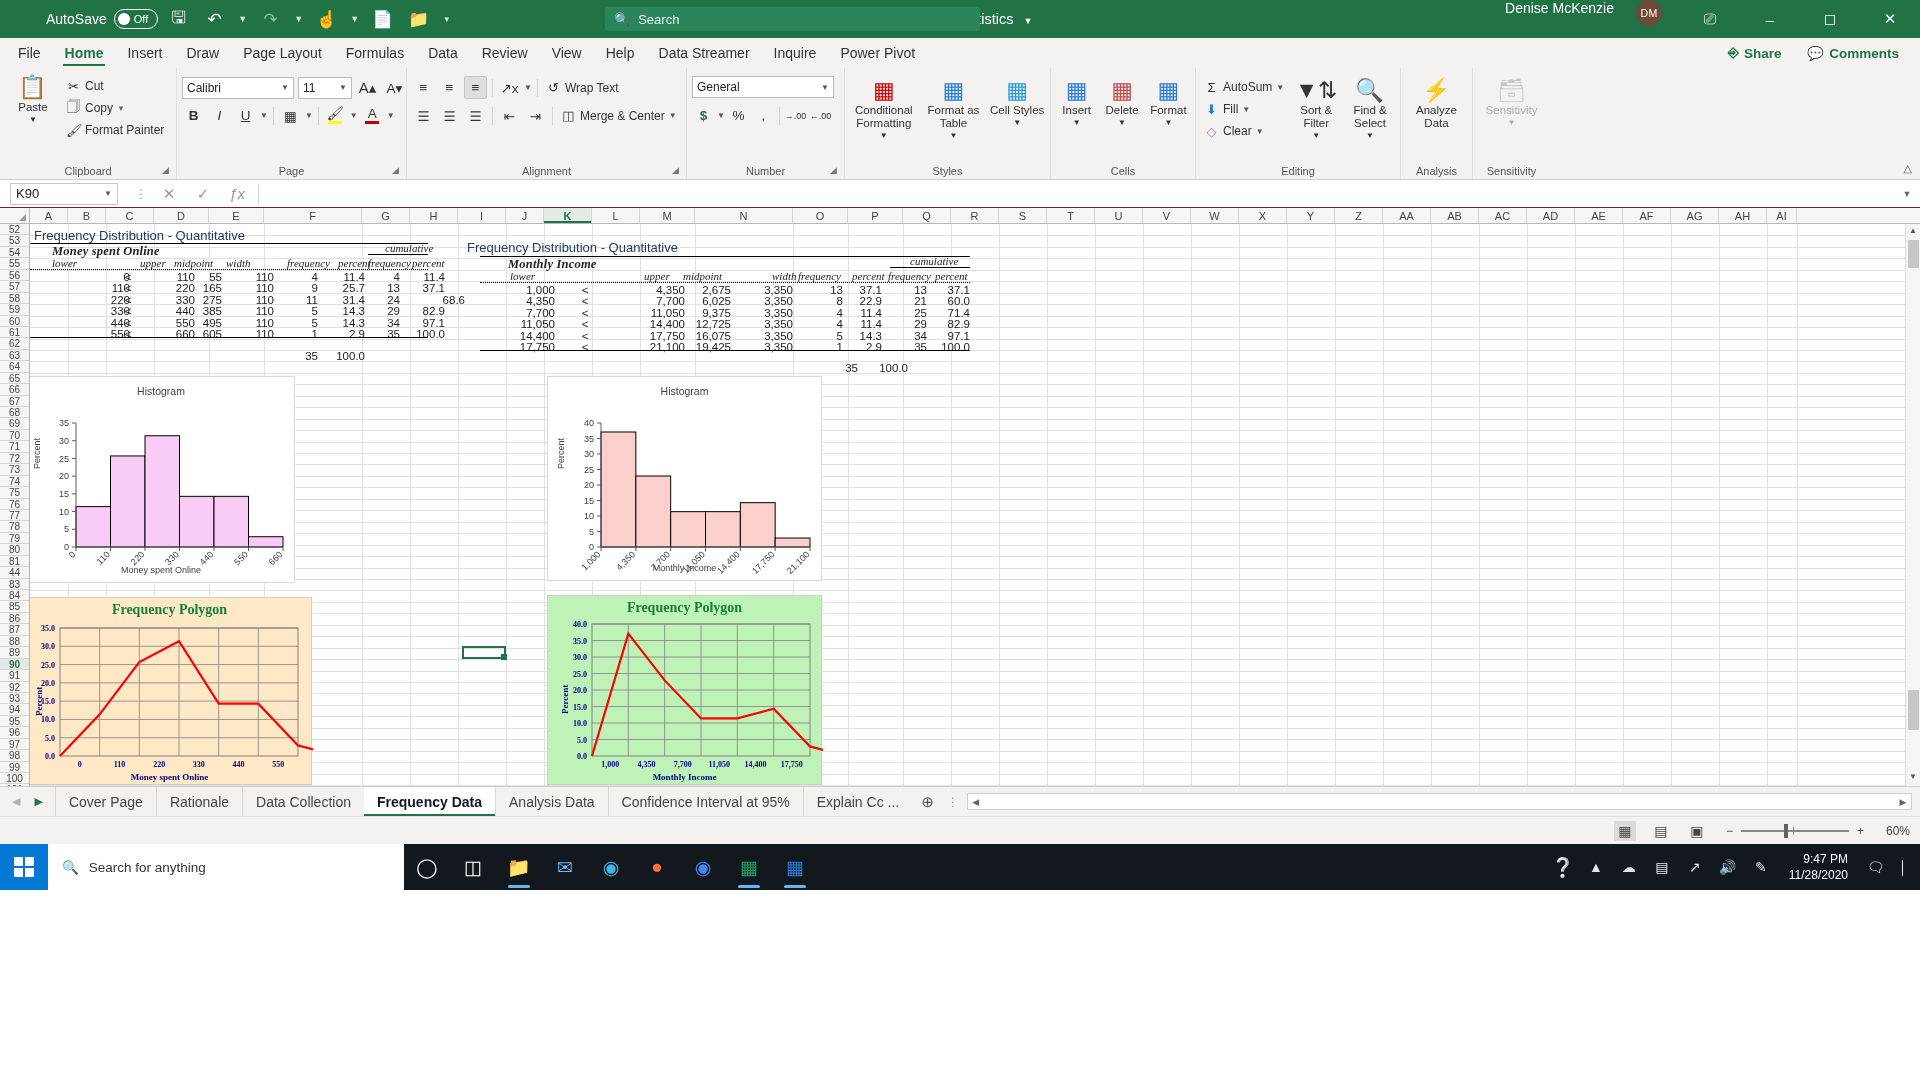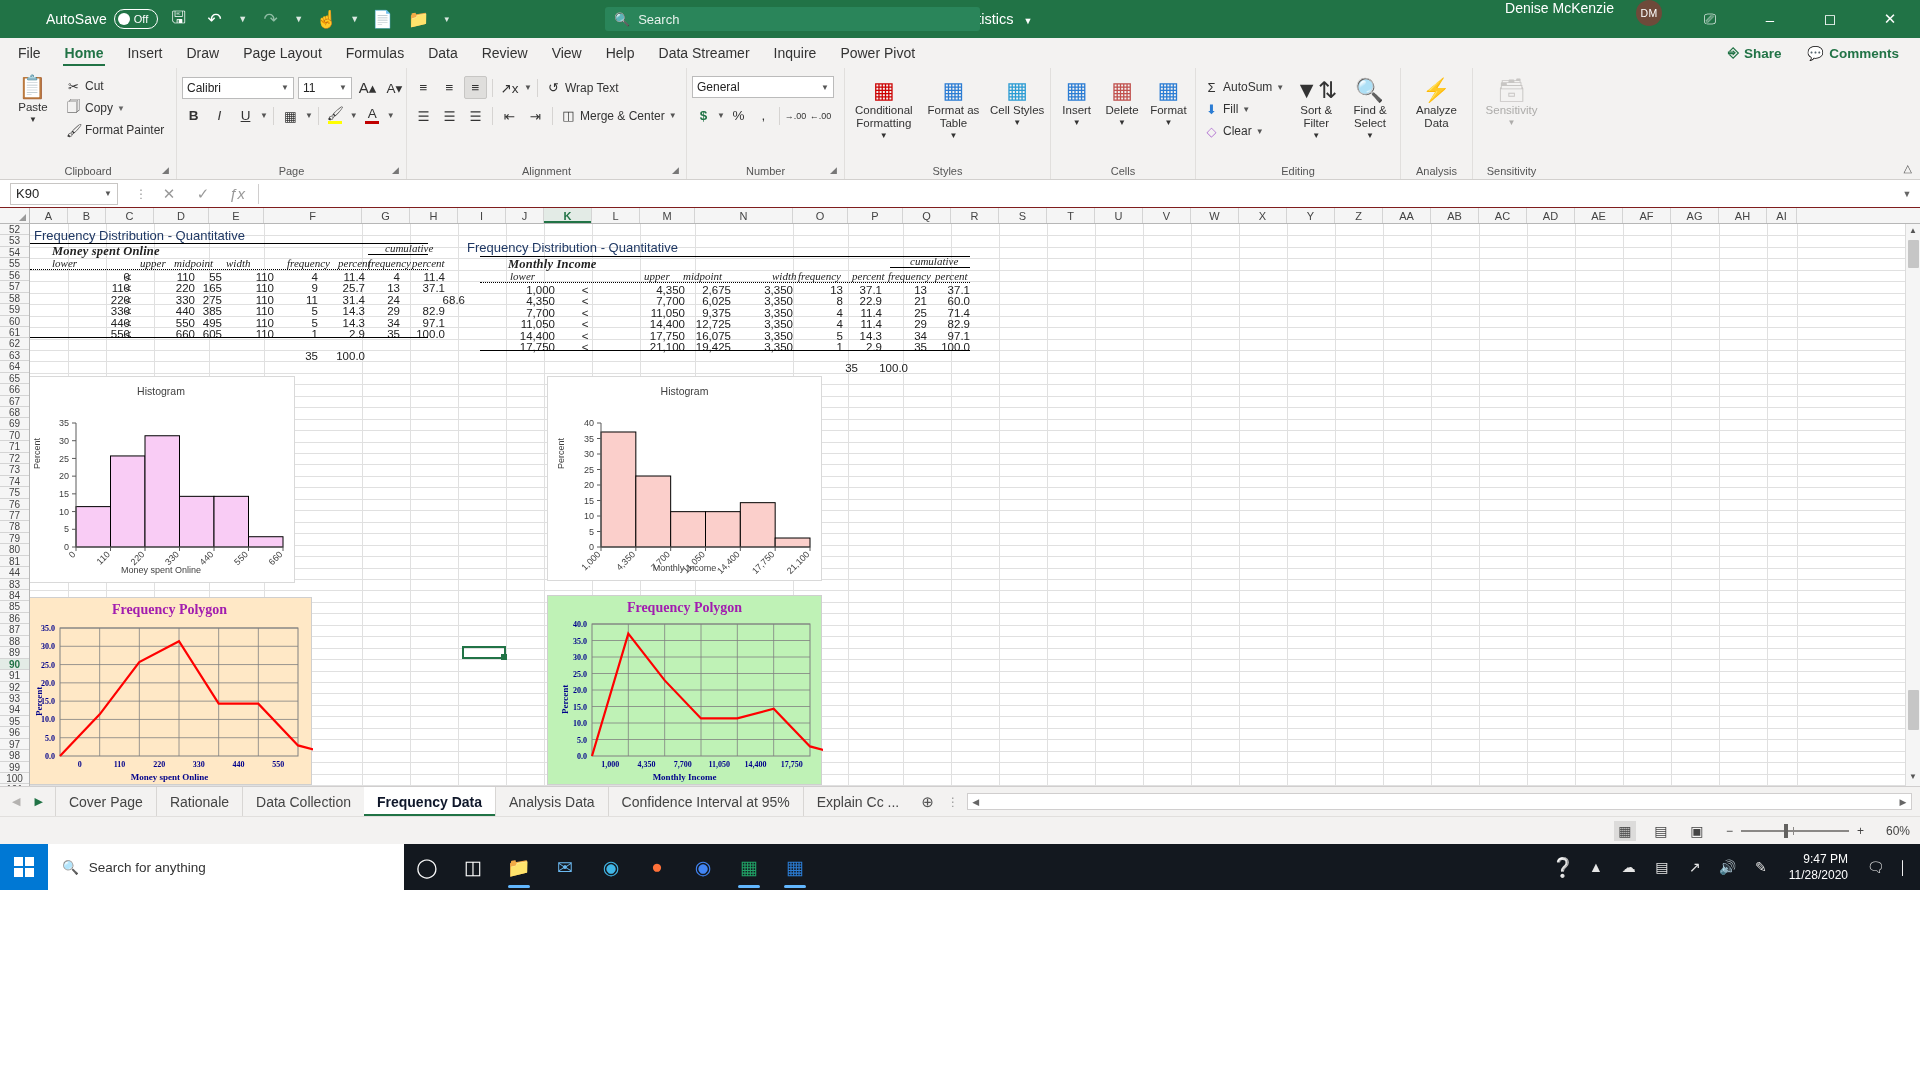--- a/index.html
+++ b/index.html
@@ -156,21 +156,21 @@
   .fnum { font-size: 11.5px; text-align: right; }
   .rule { position: absolute; background: #000; height: 1px; }
   .dotrule { position: absolute; border-top: 1px dotted #000; }
 
   
   .chartbox { position: absolute; background: #fff; border: 1px solid #d9d9d9; }
   .chart-title { text-align: center; font-size: 10.5px; color: #404040; }
   .axis-label { font-size: 9px; color: #404040; }
 
   .poly-box { position: absolute; border: 1px solid #cfcfcf; }
-  .poly-title { text-align: center; color: #a21caf; font-weight: bold; font-family: "Liberation Serif", serif; font-size: 14px; }
+  .poly-title { text-align: center; color: #15803d; font-weight: bold; font-family: "Liberation Serif", serif; font-size: 14px; }
   .poly-axis { font-size: 9px; color: #00008b; font-weight: bold; font-family: "Liberation Serif", serif; }
 
   .selcell { position: absolute; border: 2px solid #217346; }
   .selcell::after {
     content:""; position:absolute; right:-3px; bottom:-3px; width:6px; height:6px; background:#217346;
   }
 
   
   .sheetbar {
     height: 30px; background: #f3f2f1; display: flex; align-items: stretch;

